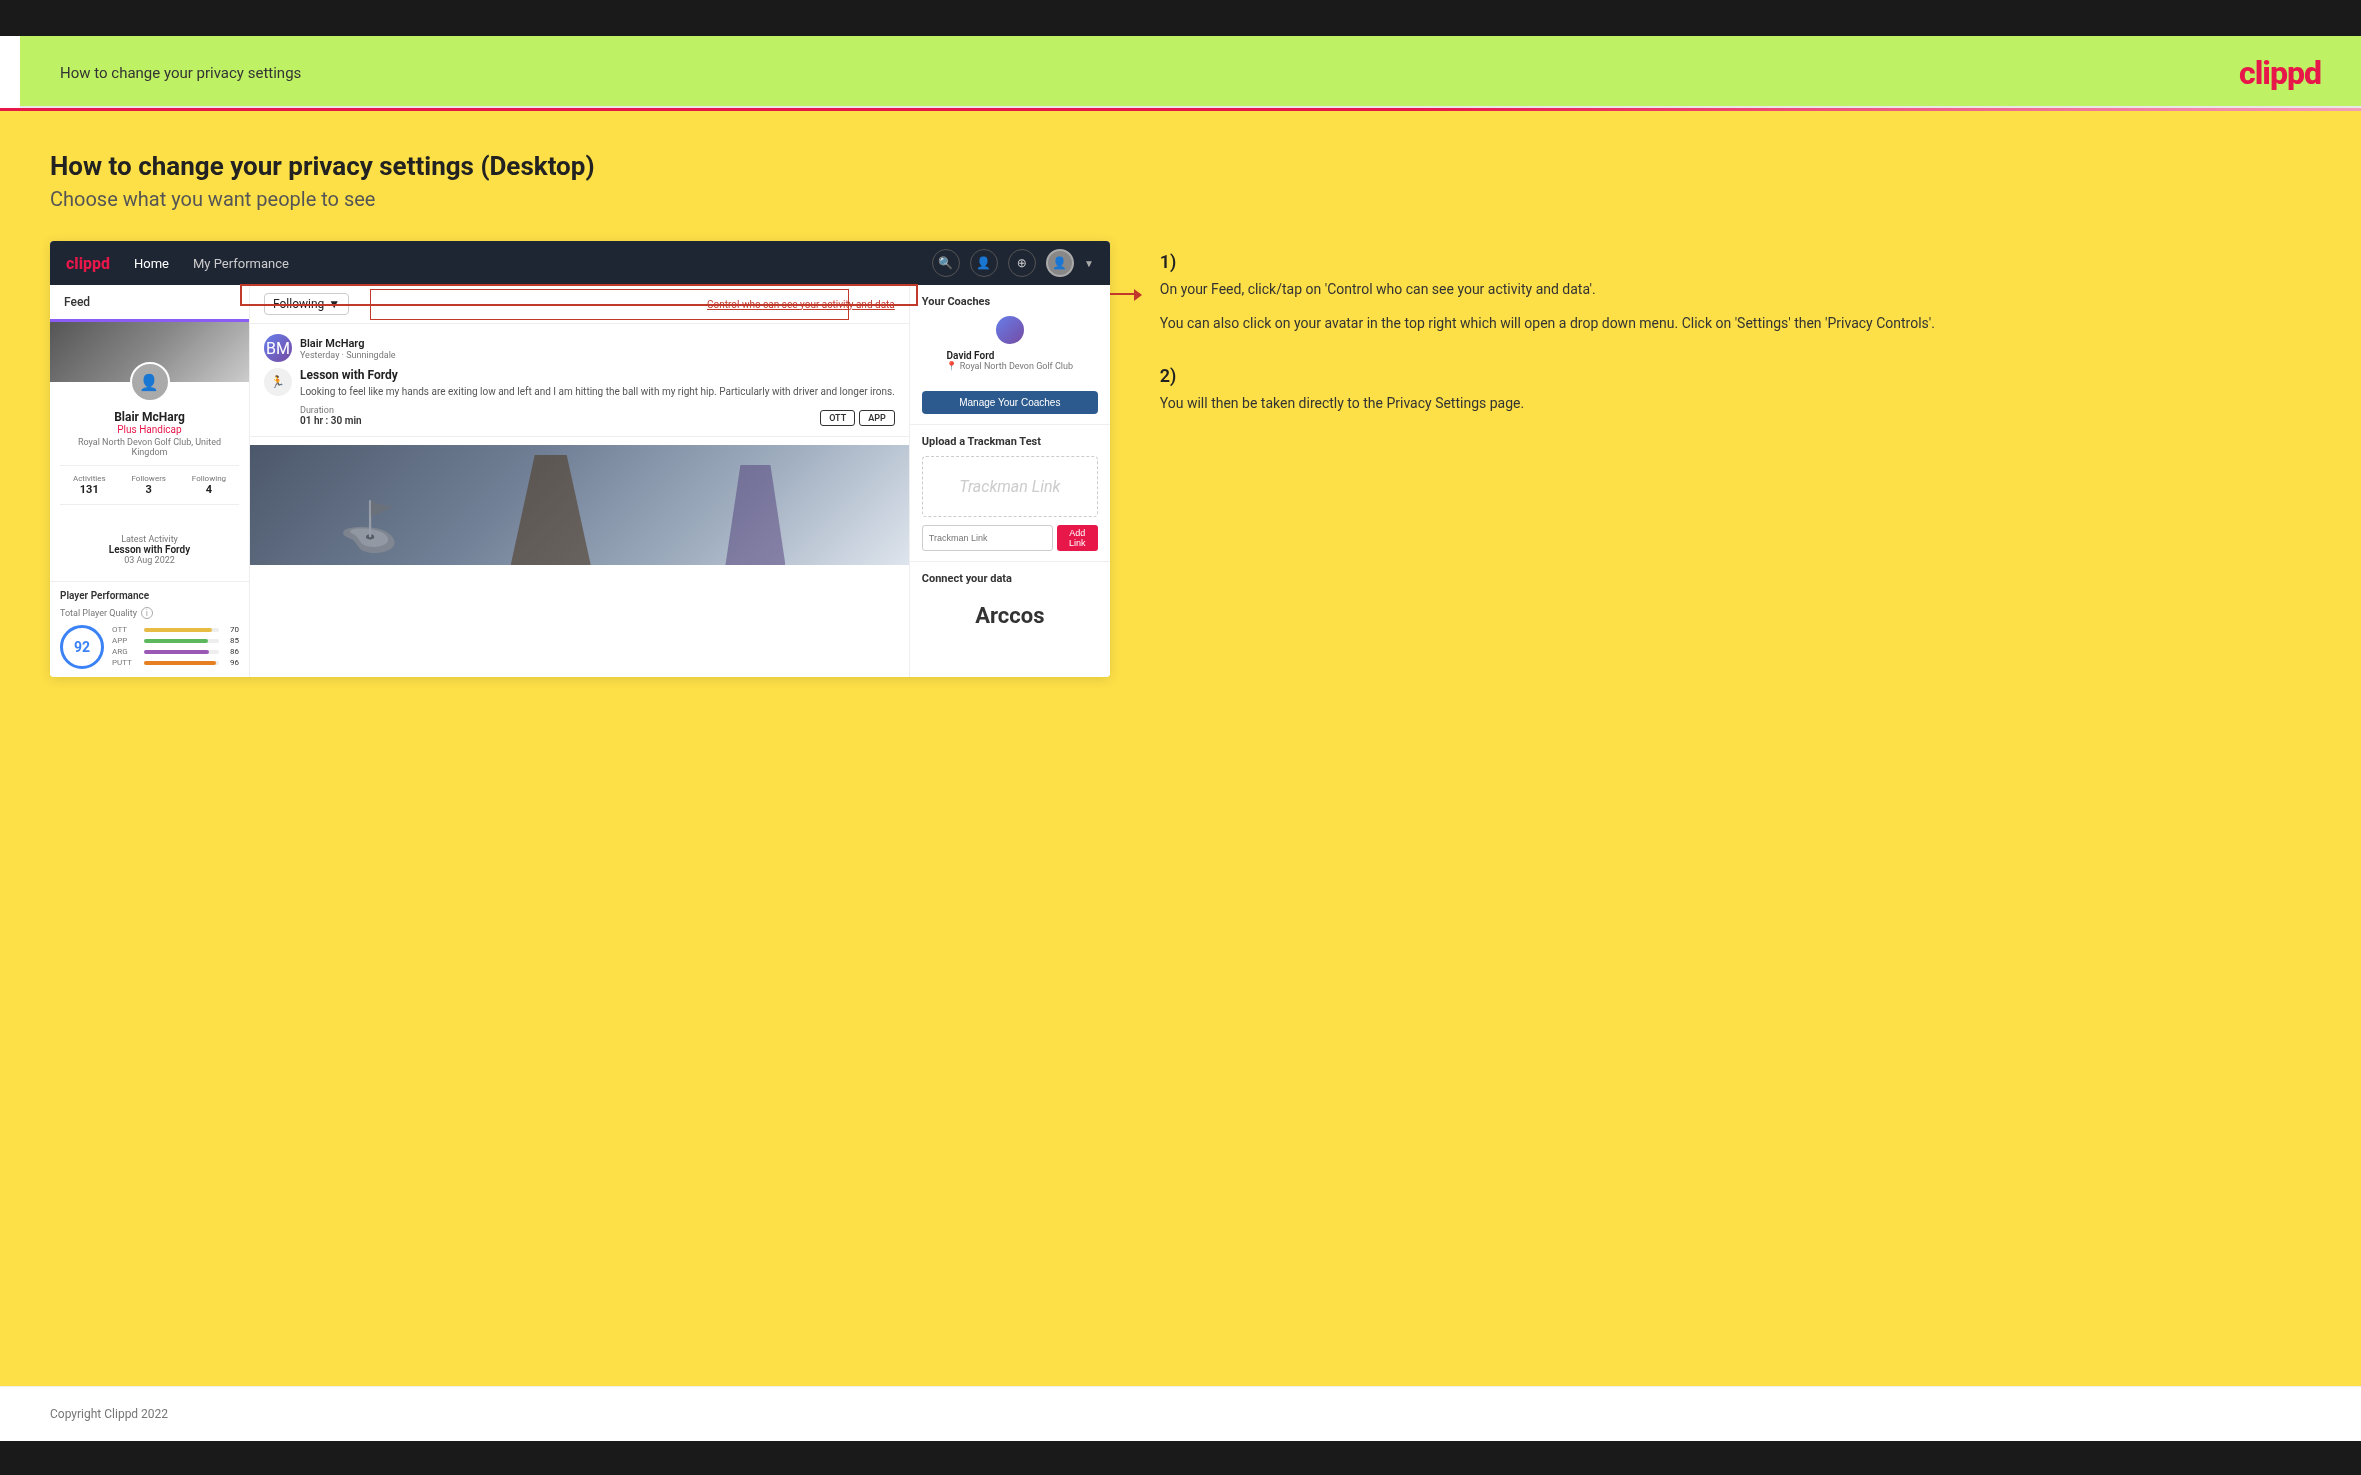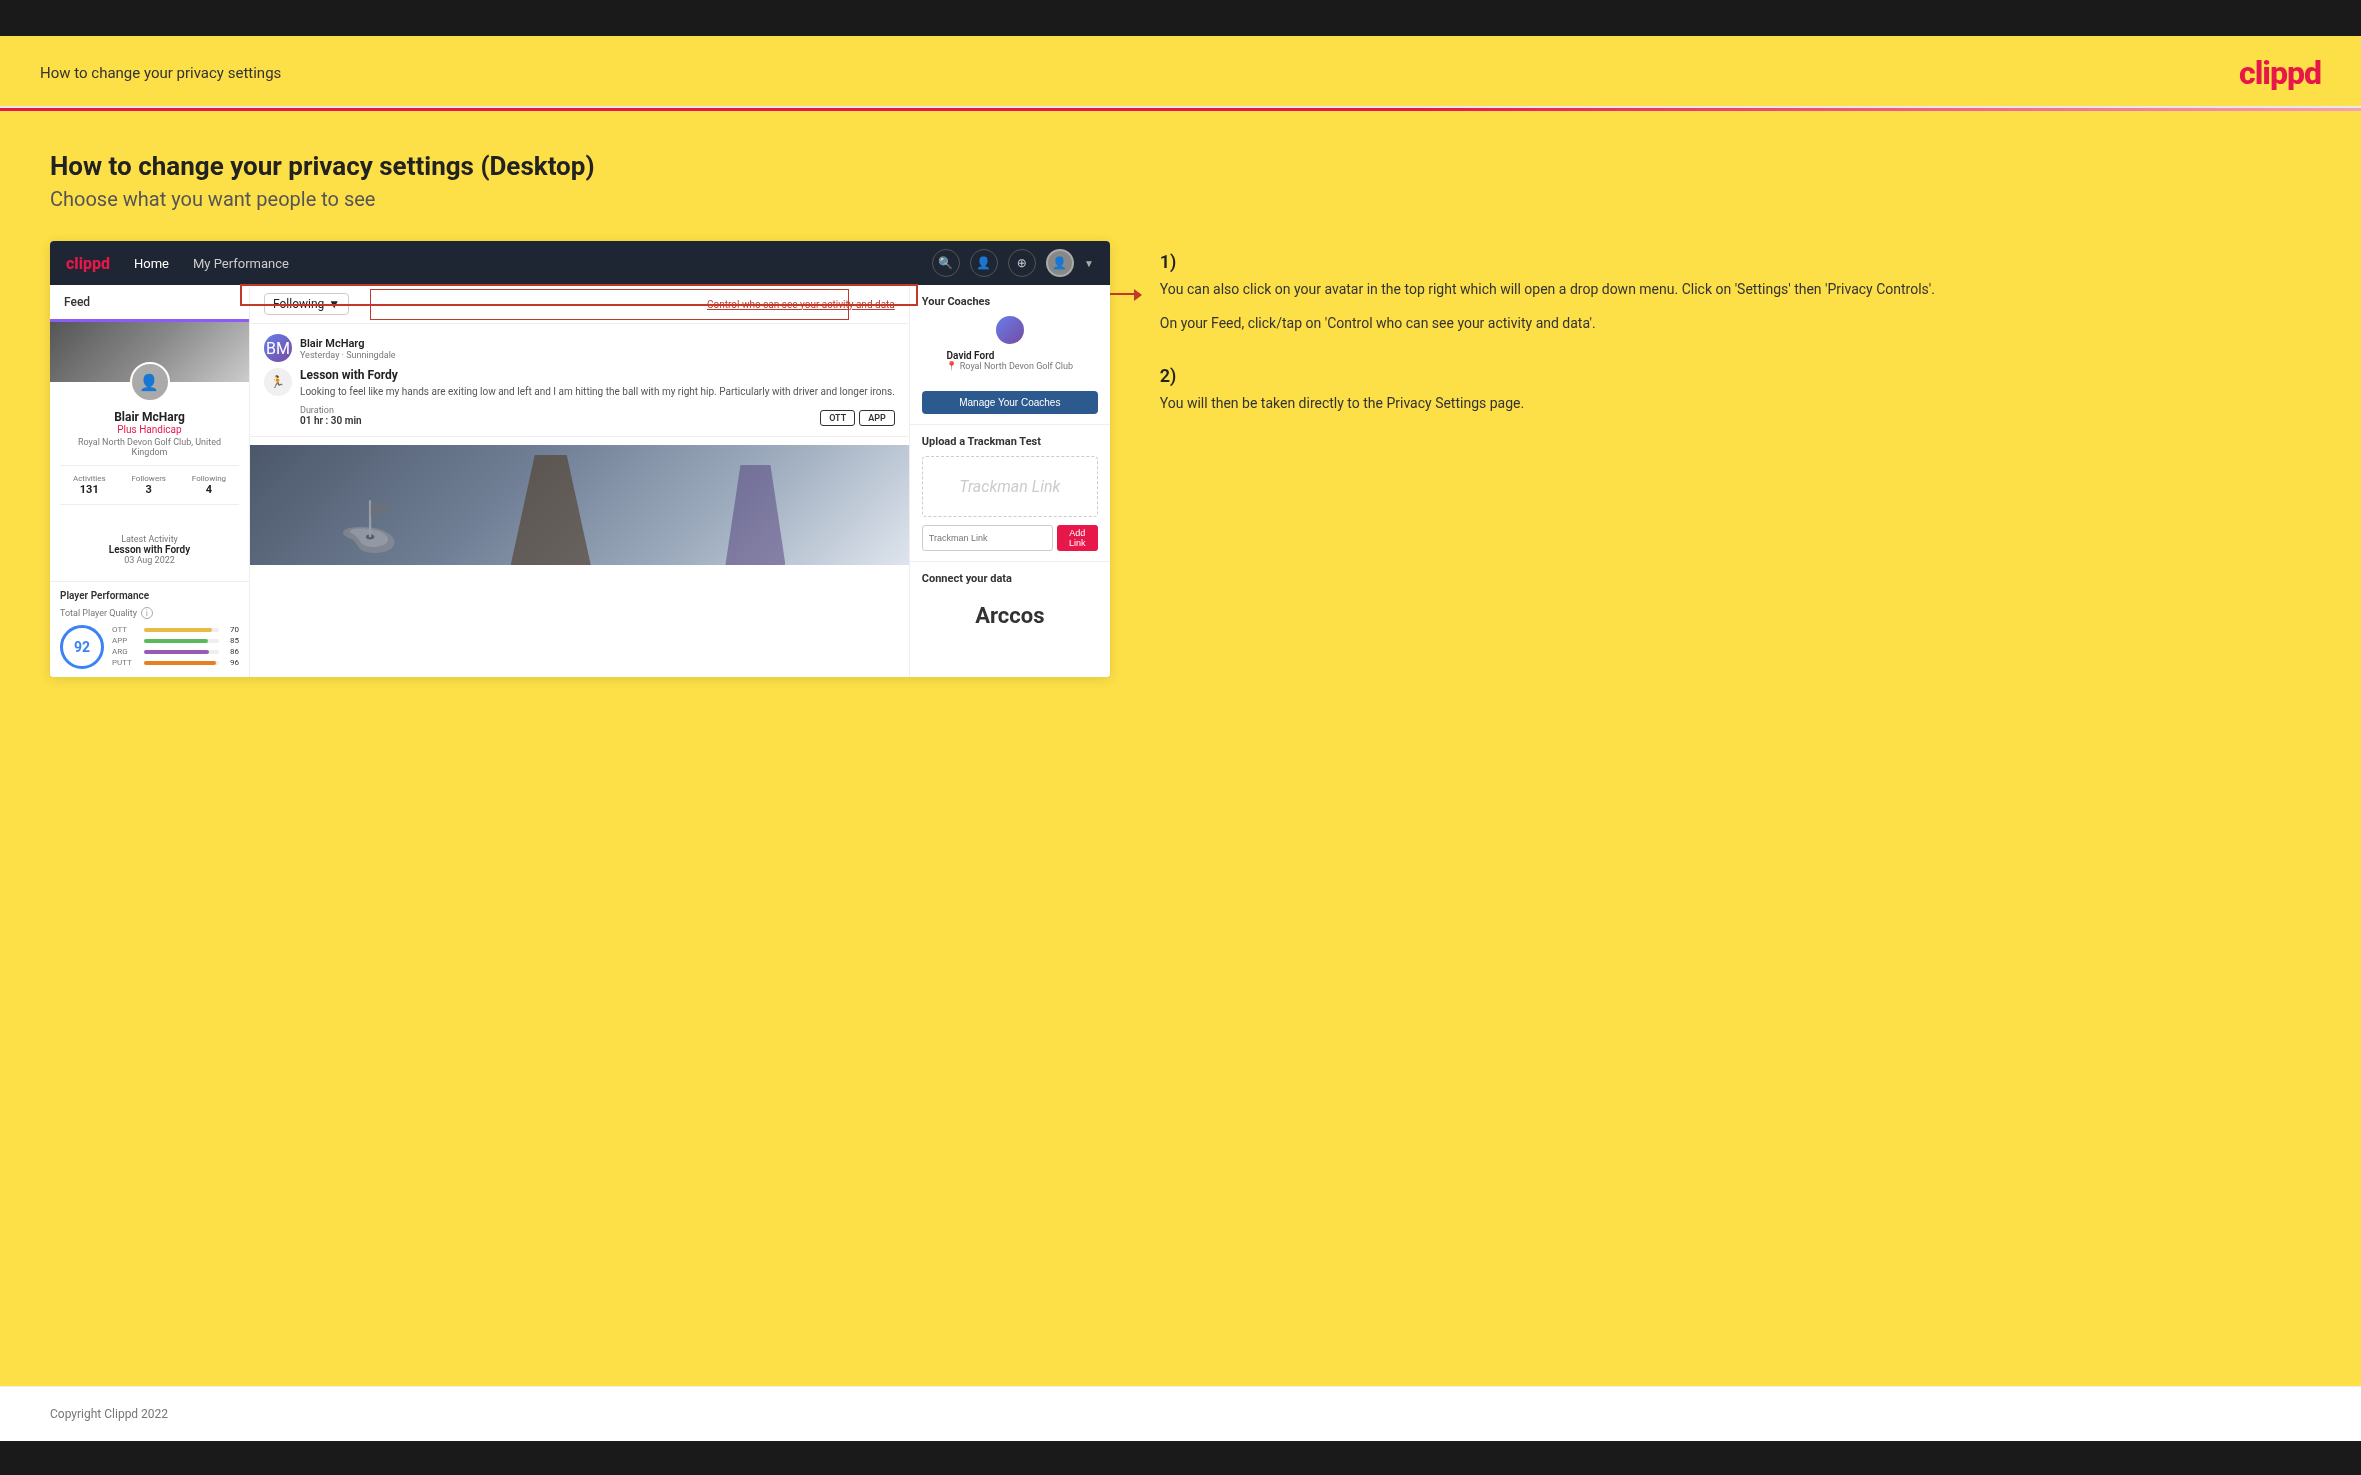--- a/index.html
+++ b/index.html
@@ -16,22 +16,23 @@
       height: 36px;
       width: 100%;
     }
 
     
     .site-header {
       display: flex;
       align-items: center;
       justify-content: space-between;
       padding: 18px 40px 14px;
-      background: #fde047;
+      background: #bef264;
       border-bottom: 2px solid #e8e8e8;
+      margin-left: 20px;
     }
     .site-header .page-title-text {
       font-size: 15px;
       color: #333;
       font-weight: 400;
     }
     .logo {
       font-size: 32px;
       font-weight: 800;
       color: #e8174a;
@@ -675,22 +676,22 @@
         pointer-events:none;
         z-index:10;
       "></div>
     </div>
 
     <div class="instructions-col">
 
       <div class="instruction-block">
         <div class="instruction-num">1)</div>
         <div class="instruction-text">
+          <p>On your Feed, click/tap on 'Control who can see your activity and data'.</p>
           <p>You can also click on your avatar in the top right which will open a drop down menu. Click on 'Settings' then 'Privacy Controls'.</p>
-          <p>On your Feed, click/tap on 'Control who can see your activity and data'.</p>
         </div>
       </div>
 
       <div class="instruction-block">
         <div class="instruction-num">2)</div>
         <div class="instruction-text">
           <p>You will then be taken directly to the Privacy Settings page.</p>
         </div>
       </div>
 

